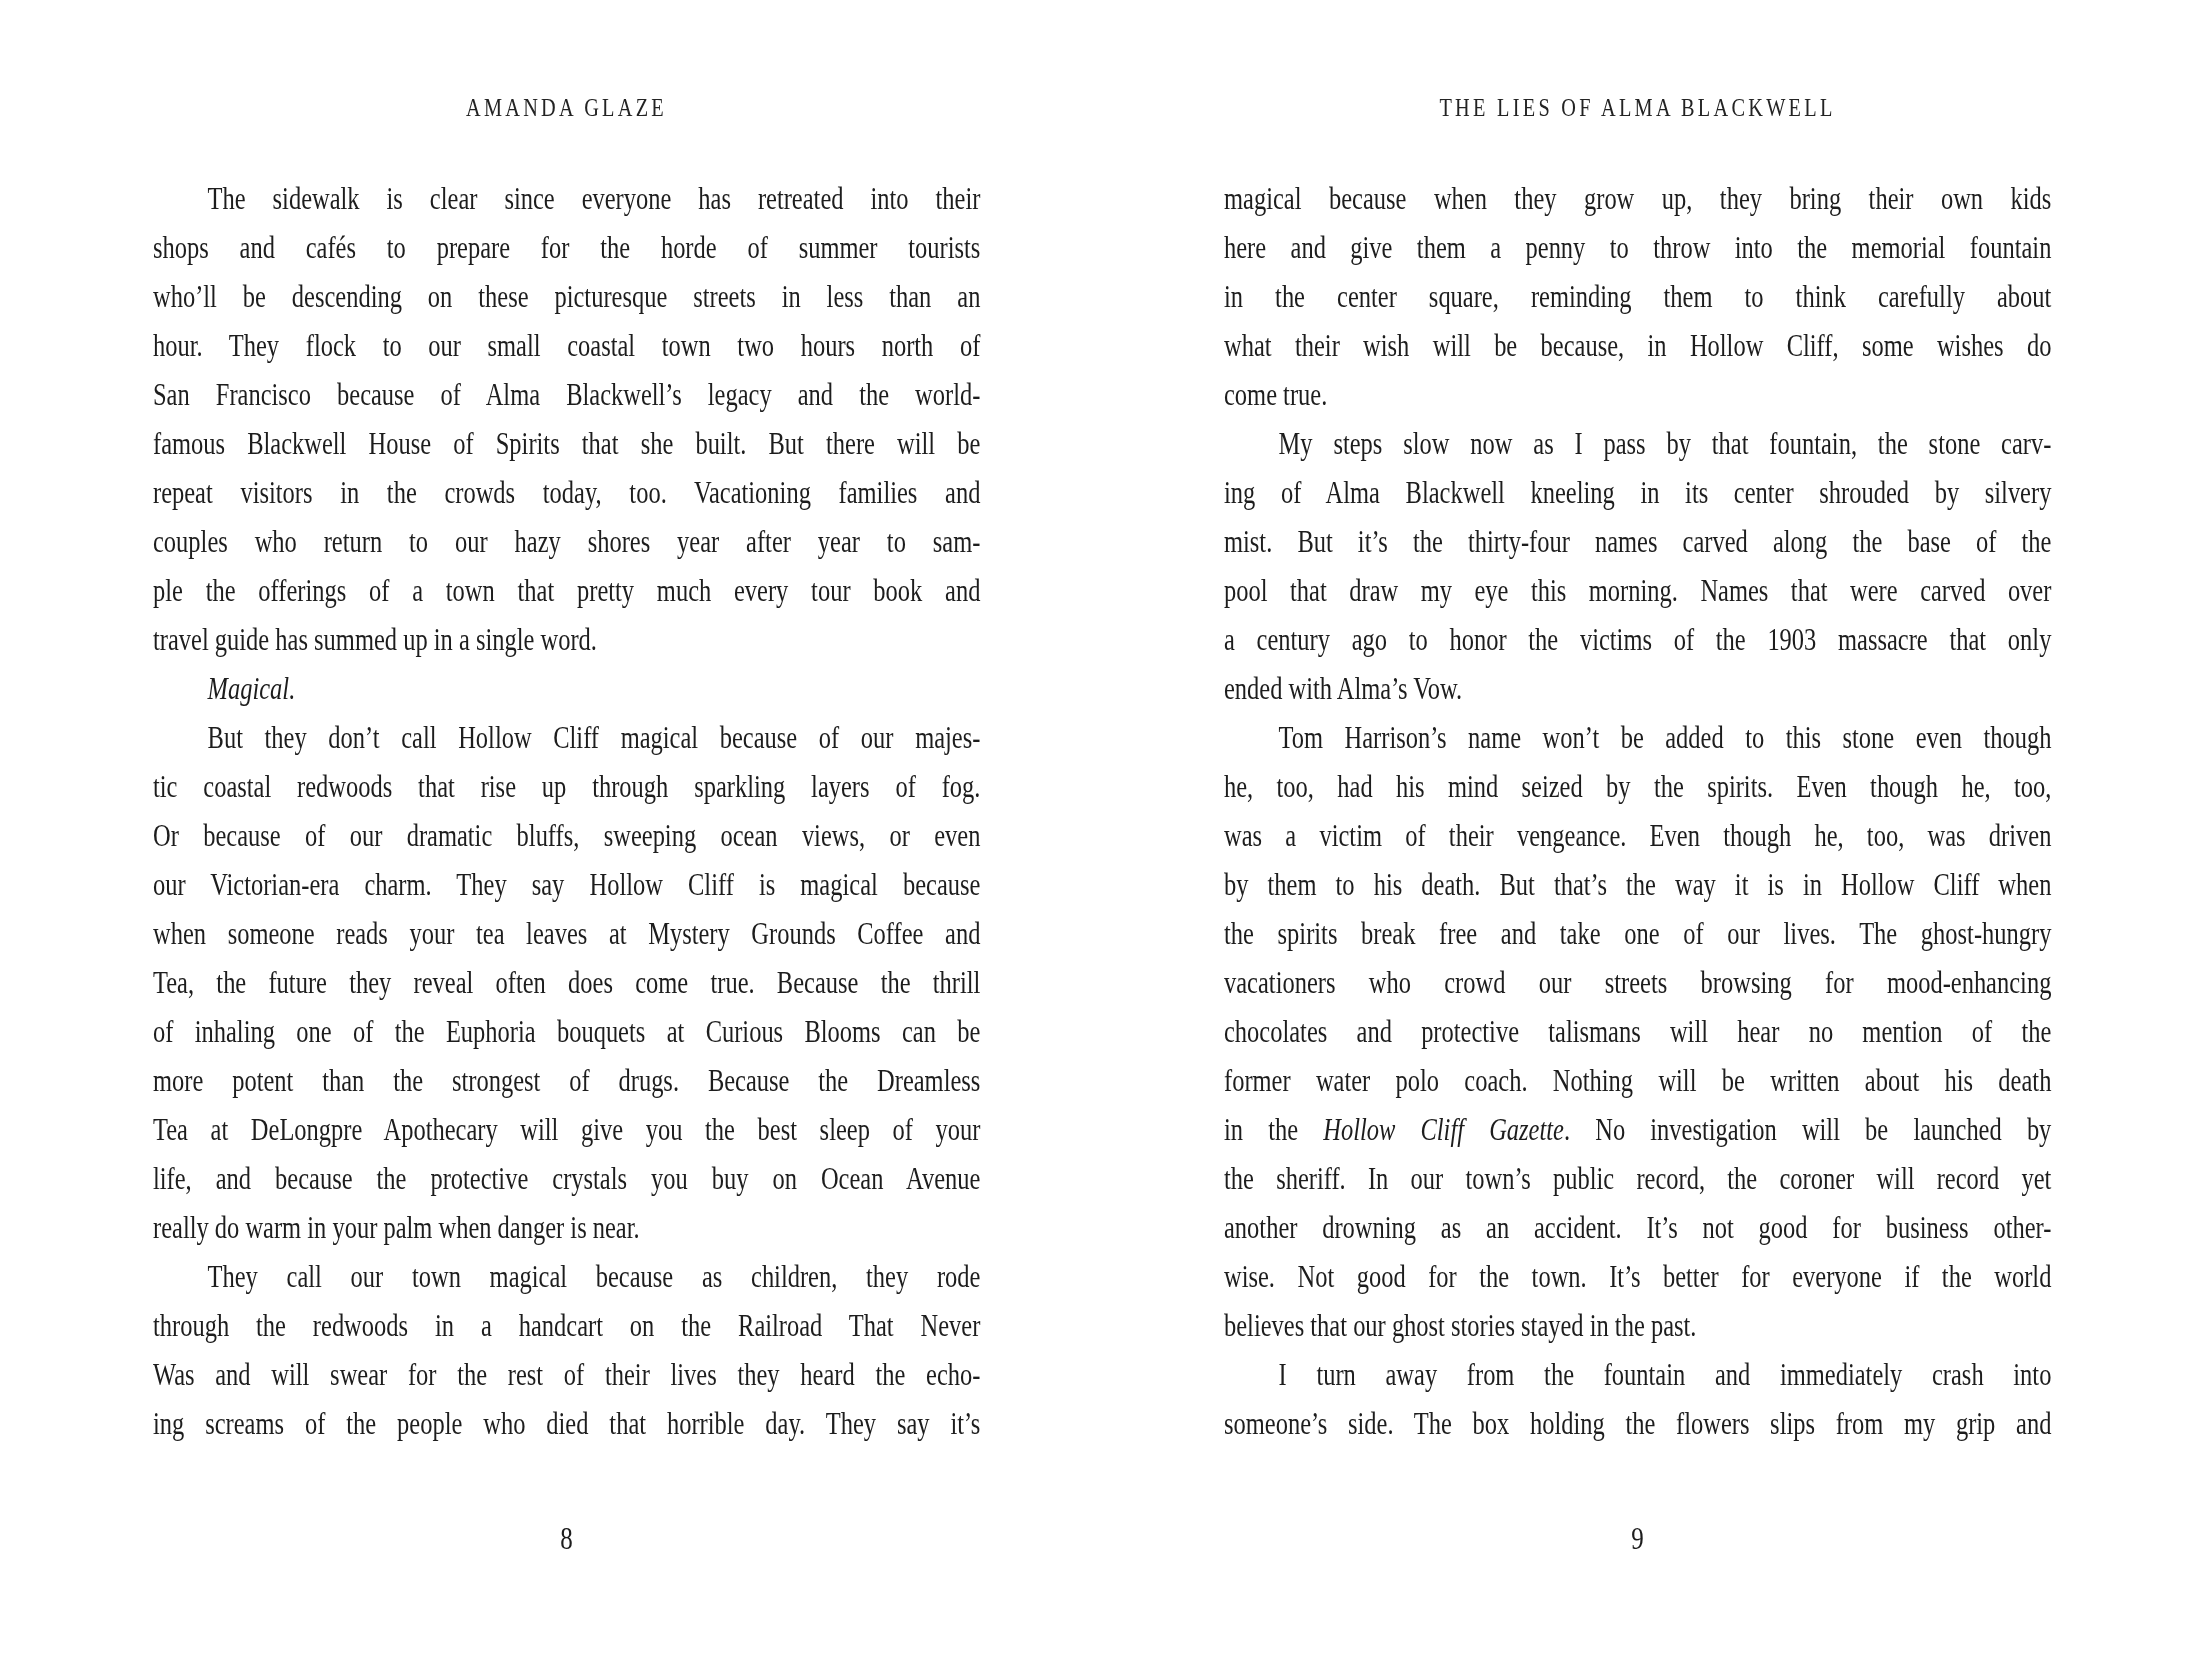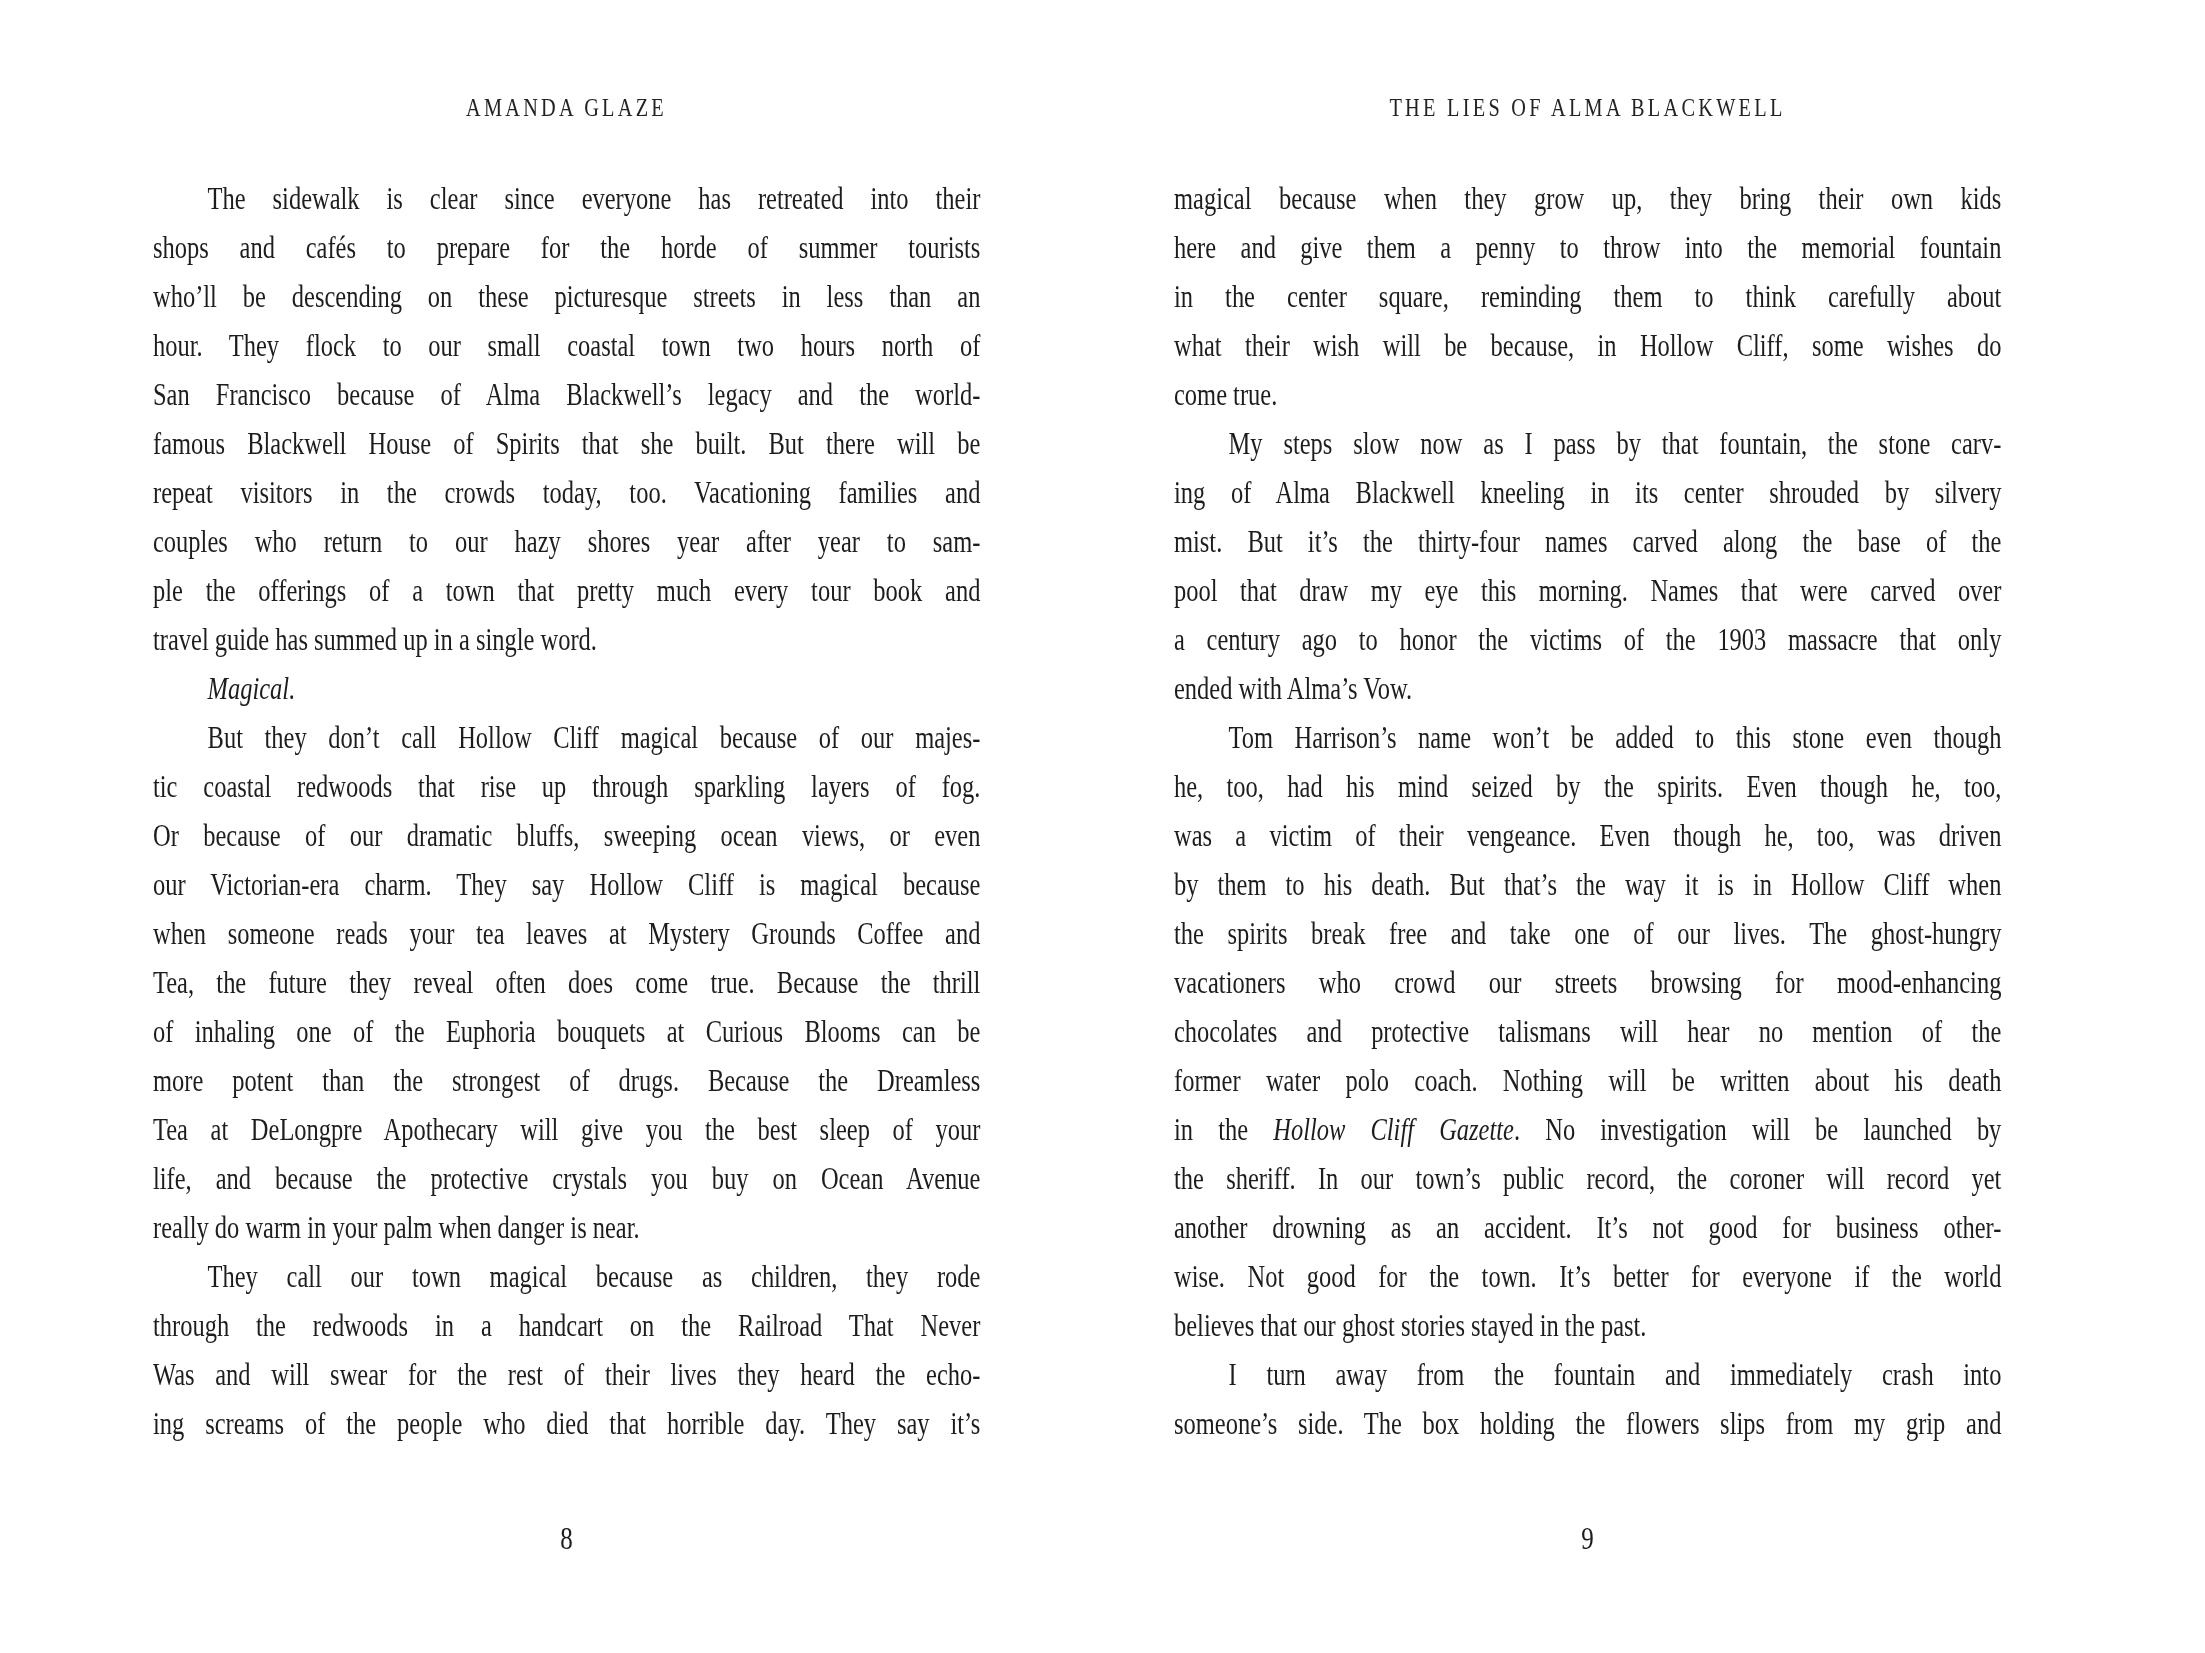--- a/index.html
+++ b/index.html
@@ -17,21 +17,21 @@
     background: #ffffff;
     overflow: hidden;
   }
   .page {
     position: absolute;
     top: 0;
     height: 100%;
     width: 827px;
   }
   .page.left  { left: 153px; }
-  .page.right { left: 1174px; }
+  .page.right { left: 1224px; }
 
   .running-header {
     position: absolute;
     top: 93px;
     left: 0;
     width: 100%;
     text-align: center;
     font-size: 26px;
     letter-spacing: 4.2px;
     white-space: nowrap;

